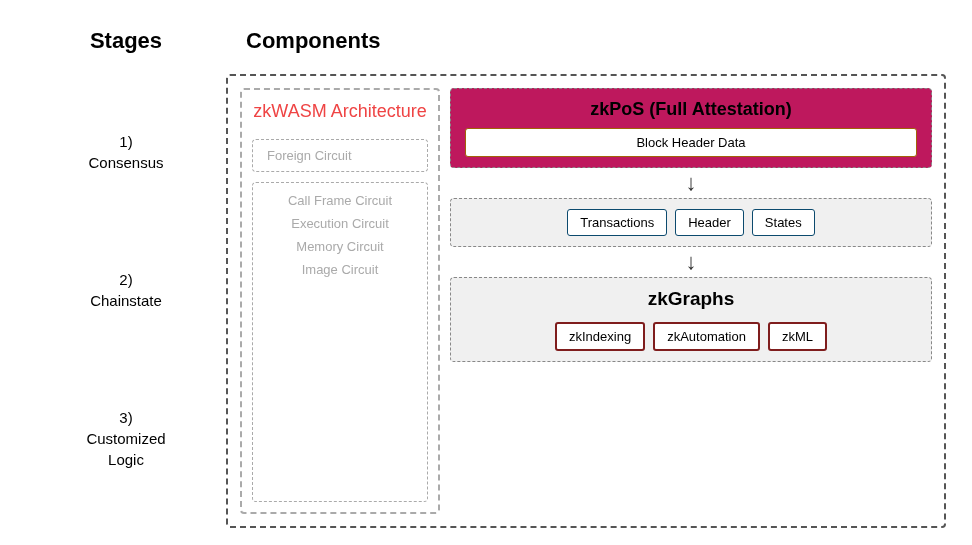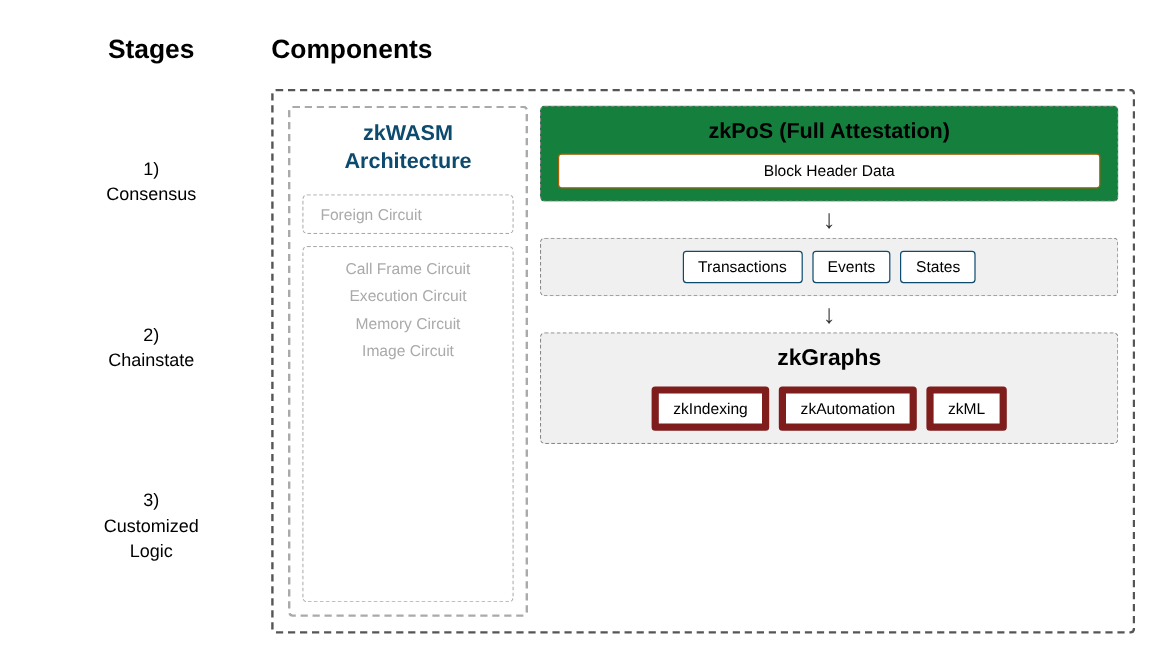--- a/index.html
+++ b/index.html
@@ -15,20 +15,21 @@
     .diagram-wrapper {
       width: 920px;
       height: 510px;
       display: flex;
       flex-direction: column;
       position: relative;
     }
     .header-row {
       display: flex;
       margin-bottom: 10px;
+      gap: 20px;
     }
     .stages-header {
       width: 200px;
       text-align: center;
       font-size: 22px;
       font-weight: bold;
       padding: 10px 0;
     }
     .components-header {
       flex: 1;
@@ -67,23 +68,23 @@
       border: 2px dashed #aaa;
       border-radius: 4px;
       padding: 10px;
       display: flex;
       flex-direction: column;
       align-items: center;
       gap: 10px;
       position: relative;
     }
     .zkwasm-title {
-      color: #0c4a6e;
+      color: #ef4444;
       font-size: 18px;
-      font-weight: bold;
+      font-weight: normal;
       text-align: center;
       line-height: 1.3;
       margin-bottom: 6px;
     }
     .foreign-circuit-box {
       border: 1.5px dashed #aaa;
       border-radius: 4px;
       padding: 8px 14px;
       color: #aaa;
       font-size: 13px;
@@ -103,21 +104,21 @@
     .circuit-label {
       color: #aaa;
       font-size: 13px;
       text-align: right;
     }
     
     .zkpos-section {
       border: 1.5px dashed #888;
       border-radius: 4px;
       padding: 10px 14px;
-      background: #15803d;
+      background: #be185d;
     }
     .zkpos-title {
       font-size: 18px;
       font-weight: bold;
       text-align: center;
       margin-bottom: 8px;
     }
     .block-header-box {
       background: #ffffff;
       border: 1px solid #a16207;
@@ -174,21 +175,21 @@
       text-align: center;
       margin-bottom: 12px;
     }
     .graph-badges {
       display: flex;
       gap: 8px;
       justify-content: center;
     }
     .graph-badge {
       background: #ffffff;
-      border: 6px solid #7f1d1d;
+      border: 2px solid #7f1d1d;
       border-radius: 3px;
       padding: 5px 12px;
       font-size: 13px;
       text-align: center;
     }
     .right-sections-wrapper {
       display: flex;
       flex-direction: column;
       gap: 0;
       flex: 1;
@@ -241,21 +242,21 @@
             <span><b>zkPoS</b> (Full Attestation)</span>
           </div>
           <div class="block-header-box">Block Header Data</div>
         </div>
 
         <div class="arrow-down">↓</div>
 
         <div class="chainstate-section">
           <div class="proof-badges">
             <div class="proof-badge">Transactions</div>
-            <div class="proof-badge">Events</div>
+            <div class="proof-badge">Header</div>
             <div class="proof-badge">States</div>
           </div>
         </div>
 
         <div class="arrow-down">↓</div>
 
         <div class="zkgraphs-section">
           <div class="zkgraphs-title">zkGraphs</div>
           <div class="graph-badges">
             <div class="graph-badge">zkIndexing</div>

